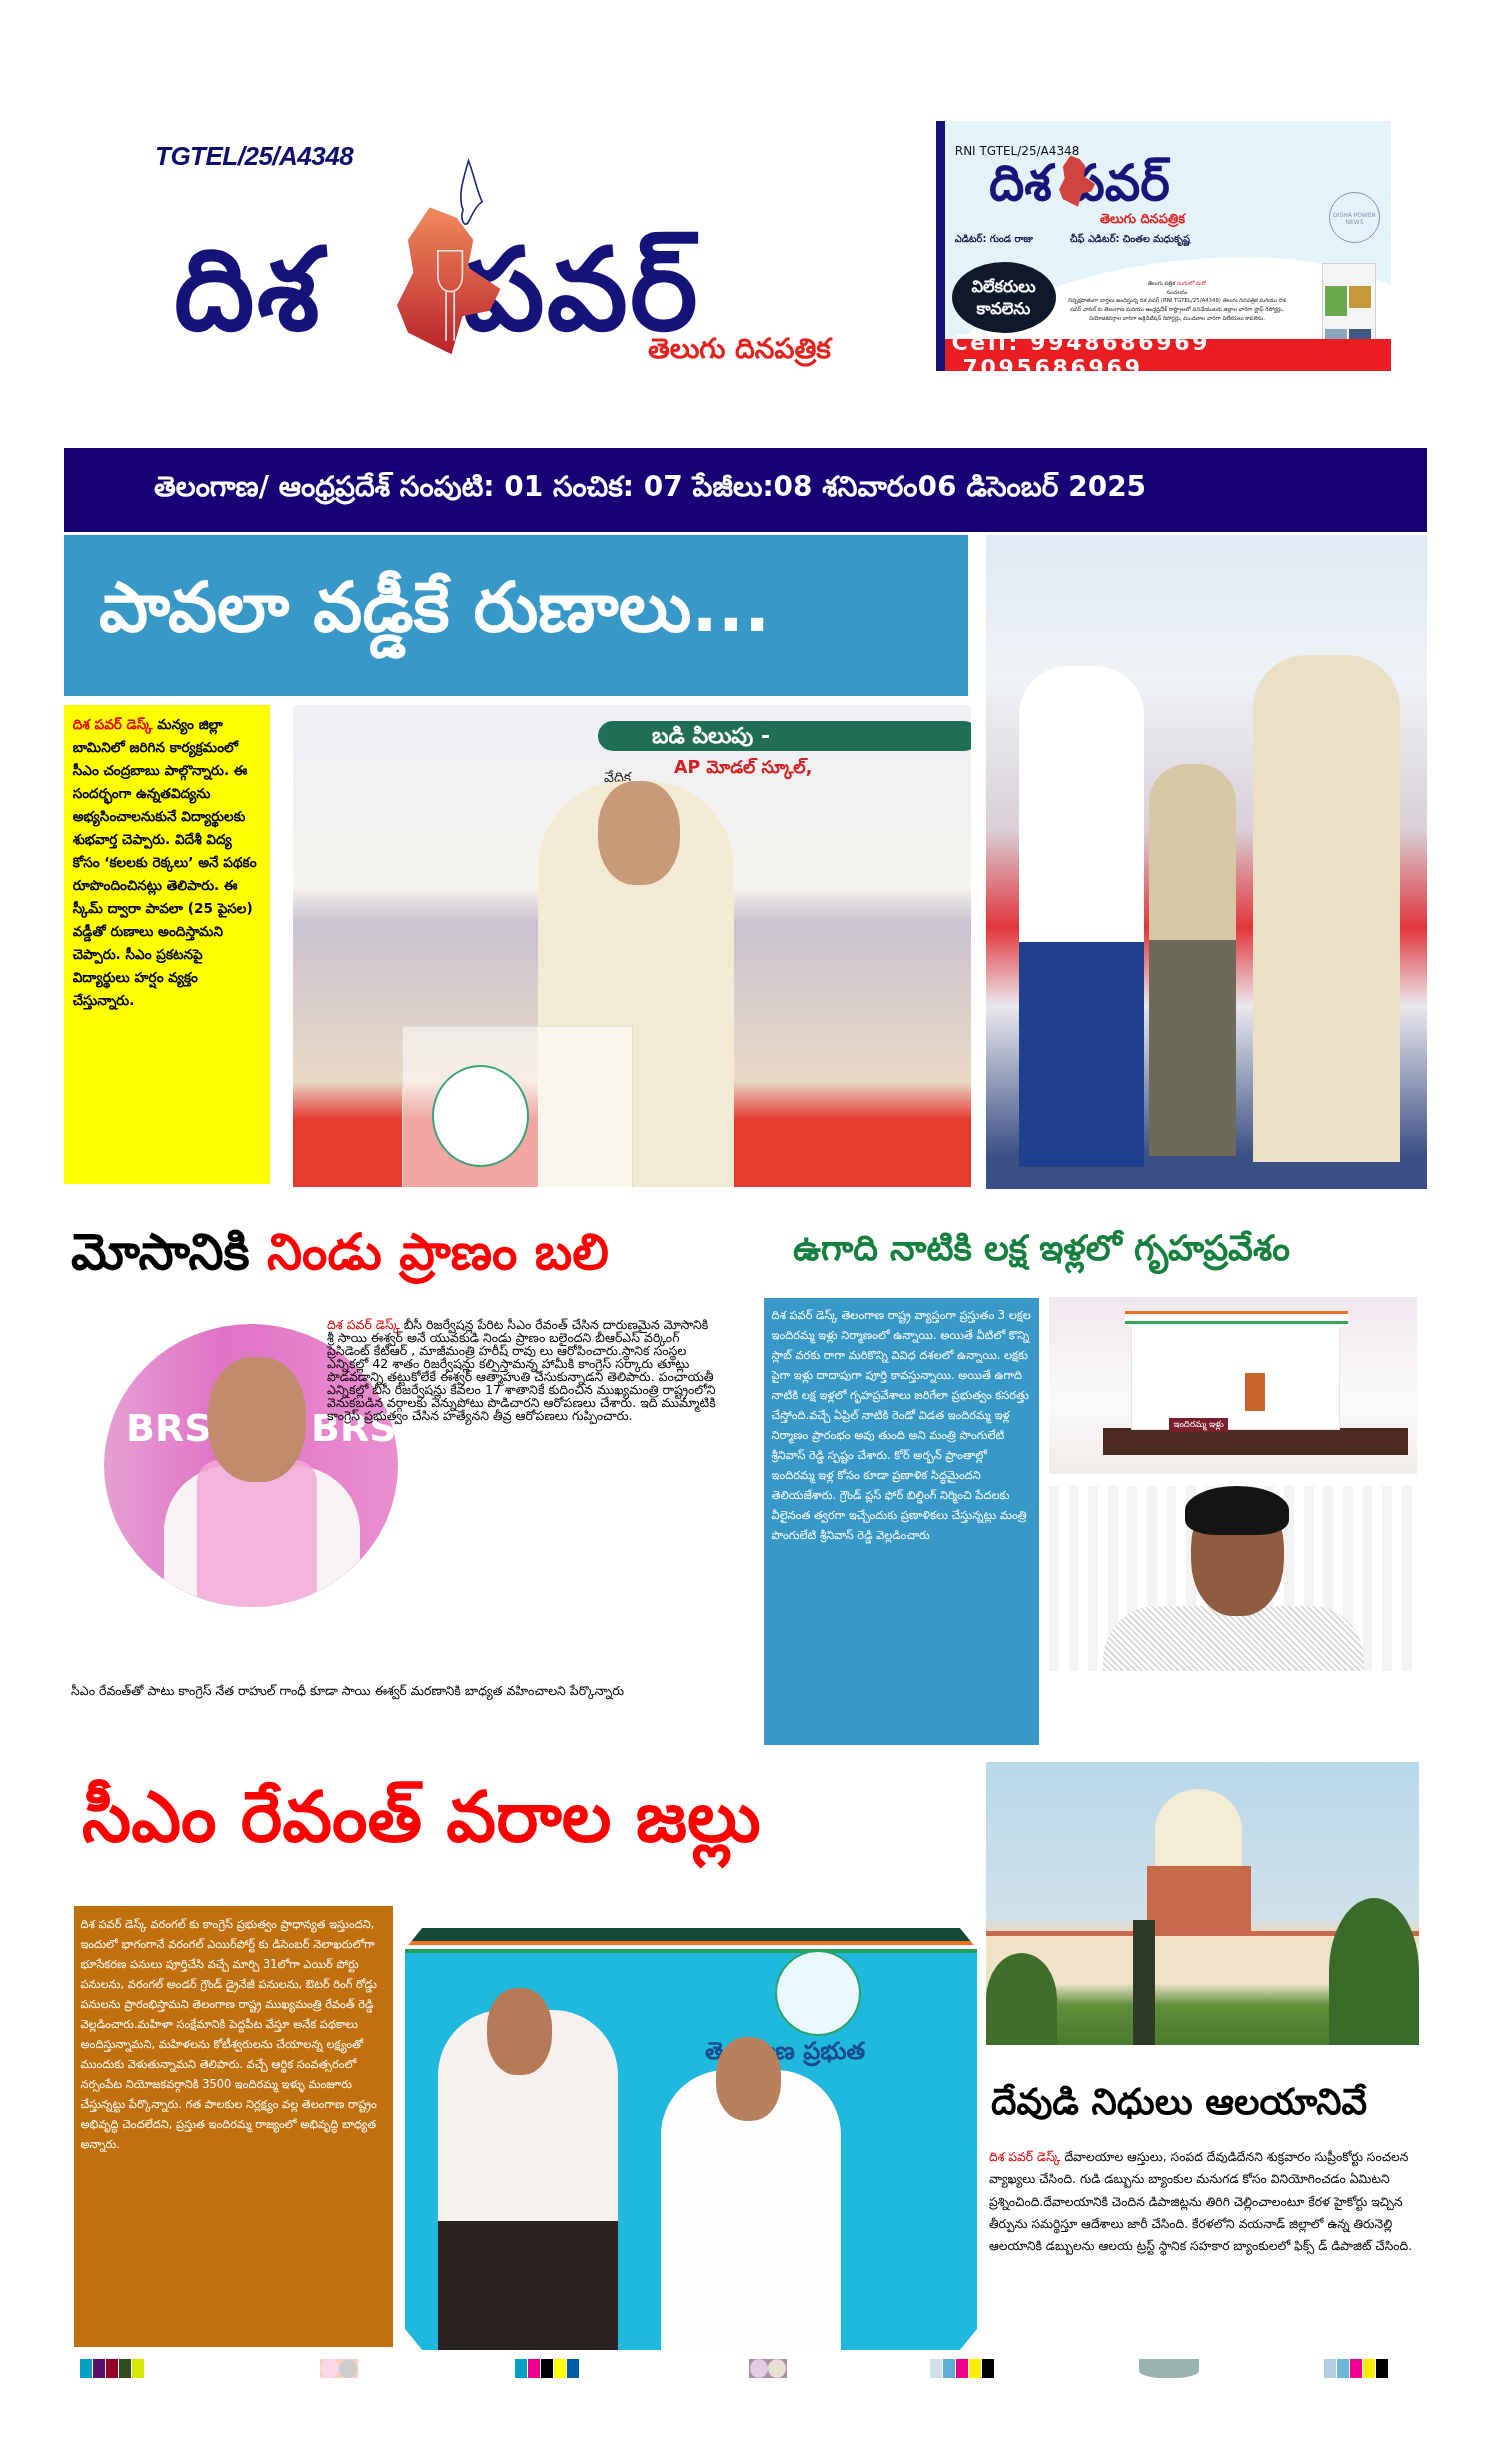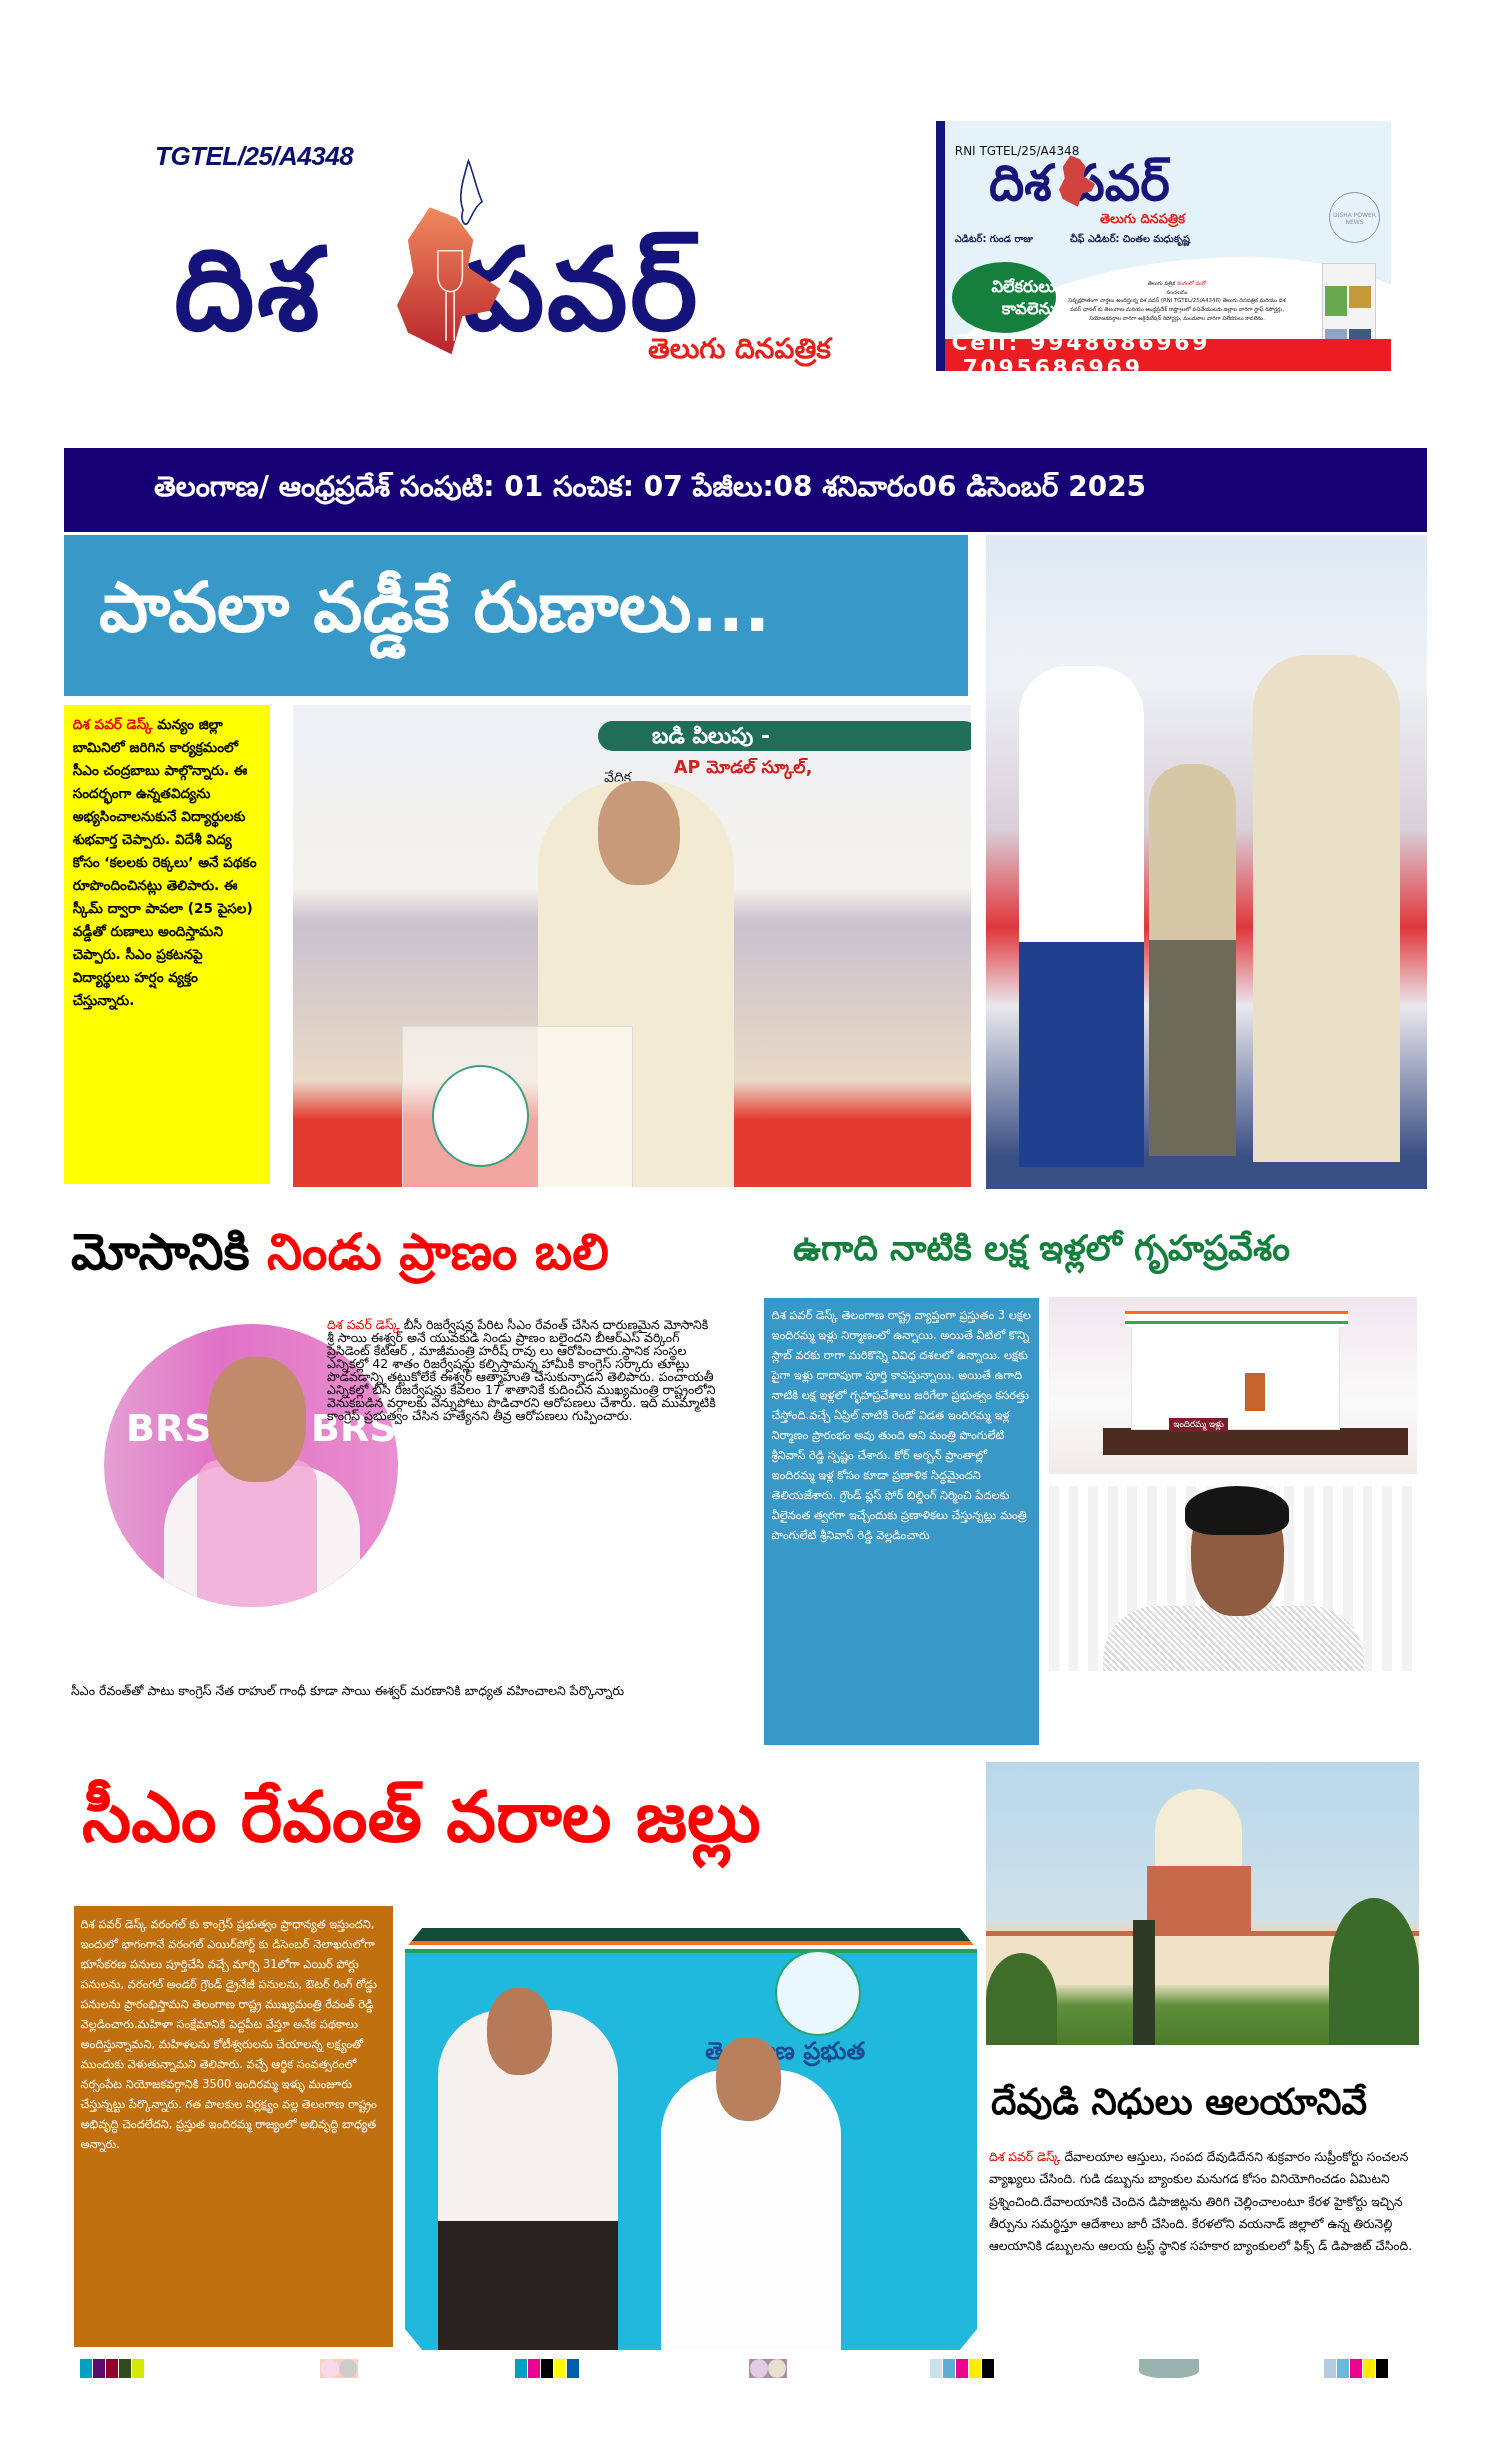--- a/index.html
+++ b/index.html
@@ -22,22 +22,22 @@
       border-left: 9.8px solid #12127a; box-sizing: border-box; }
     .ad-swoosh { position: absolute; left: -27px; top: 136px; width: 545px; height: 272px; background: #ffffff; border-radius: 60% 40% 0 0; }
     .ad-rni { position: absolute; left: 9.8px; top: 23px; font-size: 12px; color: #111; }
     .ad-logo { position: absolute; left: 44px; top: 33px; font-weight: bold; font-size: 50px; color: #16157a; white-space: nowrap; }
     .ad-map { position: absolute; left: 114px; top: 34px; width: 38px; height: 54px; }
     .ad-sub { position: absolute; left: 155px; top: 90px; font-size: 13px; color: #e5211d; font-weight: bold; }
     .ad-editor { position: absolute; left: 9.8px; top: 112px; font-size: 9.8px; font-weight: bold; color: #1b1b55; }
     .ad-chief { position: absolute; left: 125px; top: 112px; font-size: 9.8px; font-weight: bold; color: #1b1b55; }
     .ad-seal { position: absolute; left: 384px; top: 71px; width: 49px; height: 49px; border: 1.6px solid #8a8fb0; border-radius: 50%;
       font-size: 6px; color: #8a8fb0; display: flex; align-items: center; justify-content: center; text-align: center; }
-    .ad-oval { position: absolute; left: 6.5px; top: 141px; width: 104px; height: 71px; background: #15803d; border-radius: 50%;
-      color: #fff; font-weight: bold; font-size: 16.3px; display: flex; flex-direction: column; align-items: flex-end; justify-content: center; line-height: 1.3; }
+    .ad-oval { position: absolute; left: 6.5px; top: 141px; width: 104px; height: 71px; background: #0f172a; border-radius: 50%;
+      color: #fff; font-weight: bold; font-size: 16.3px; display: flex; flex-direction: column; align-items: center; justify-content: center; line-height: 1.3; }
     .ad-body { position: absolute; left: 123px; top: 158px; width: 218px; font-size: 5.4px; line-height: 8.7px; text-align: center; color: #222; }
     .ad-body .hl { color: #e5211d; }
     .ad-thumb { position: absolute; left: 377px; top: 142px; width: 52px; height: 112px; background: #f4f4f4; border: 1.1px solid #cfcfcf; }
     .ad-thumb .t1 { position: absolute; left: 2.2px; top: 22px; width: 22px; height: 30px; background: #6aa84f; }
     .ad-thumb .t2 { position: absolute; left: 26px; top: 22px; width: 22px; height: 22px; background: #c49a3a; }
     .ad-thumb .t3 { position: absolute; left: 2.2px; top: 65px; width: 22px; height: 19px; background: #8aa6c1; }
     .ad-thumb .t4 { position: absolute; left: 26px; top: 65px; width: 22px; height: 22px; background: #3d5a80; }
     .ad-cell { position: absolute; left: 0; bottom: 0; width: 100%; height: 32px; background: #ea1d22; color: #fff;
       font-weight: bold; font-size: 22px; letter-spacing: 2.7px; display: flex; align-items: center; padding-left: 6.5px; box-sizing: border-box; }
 

